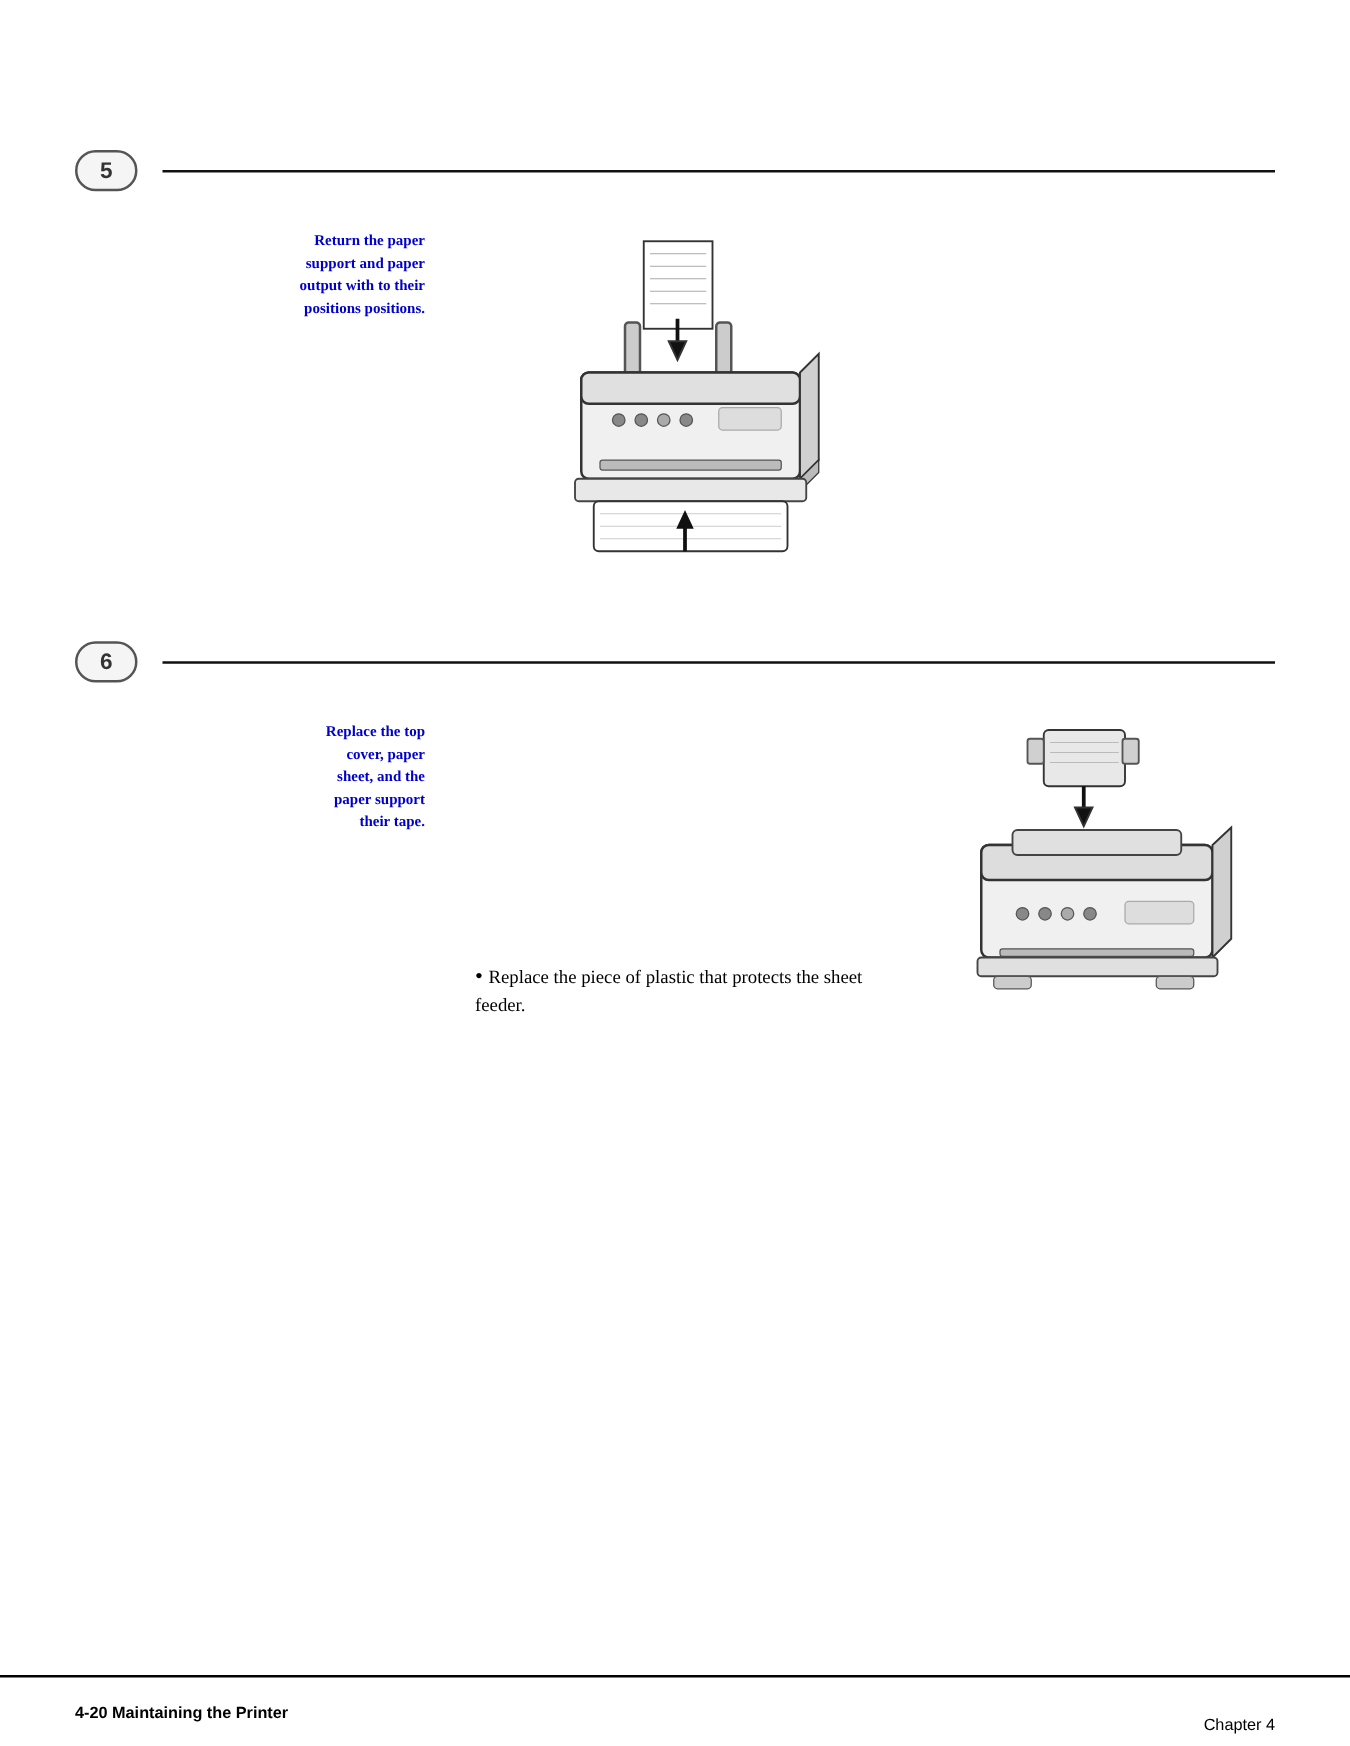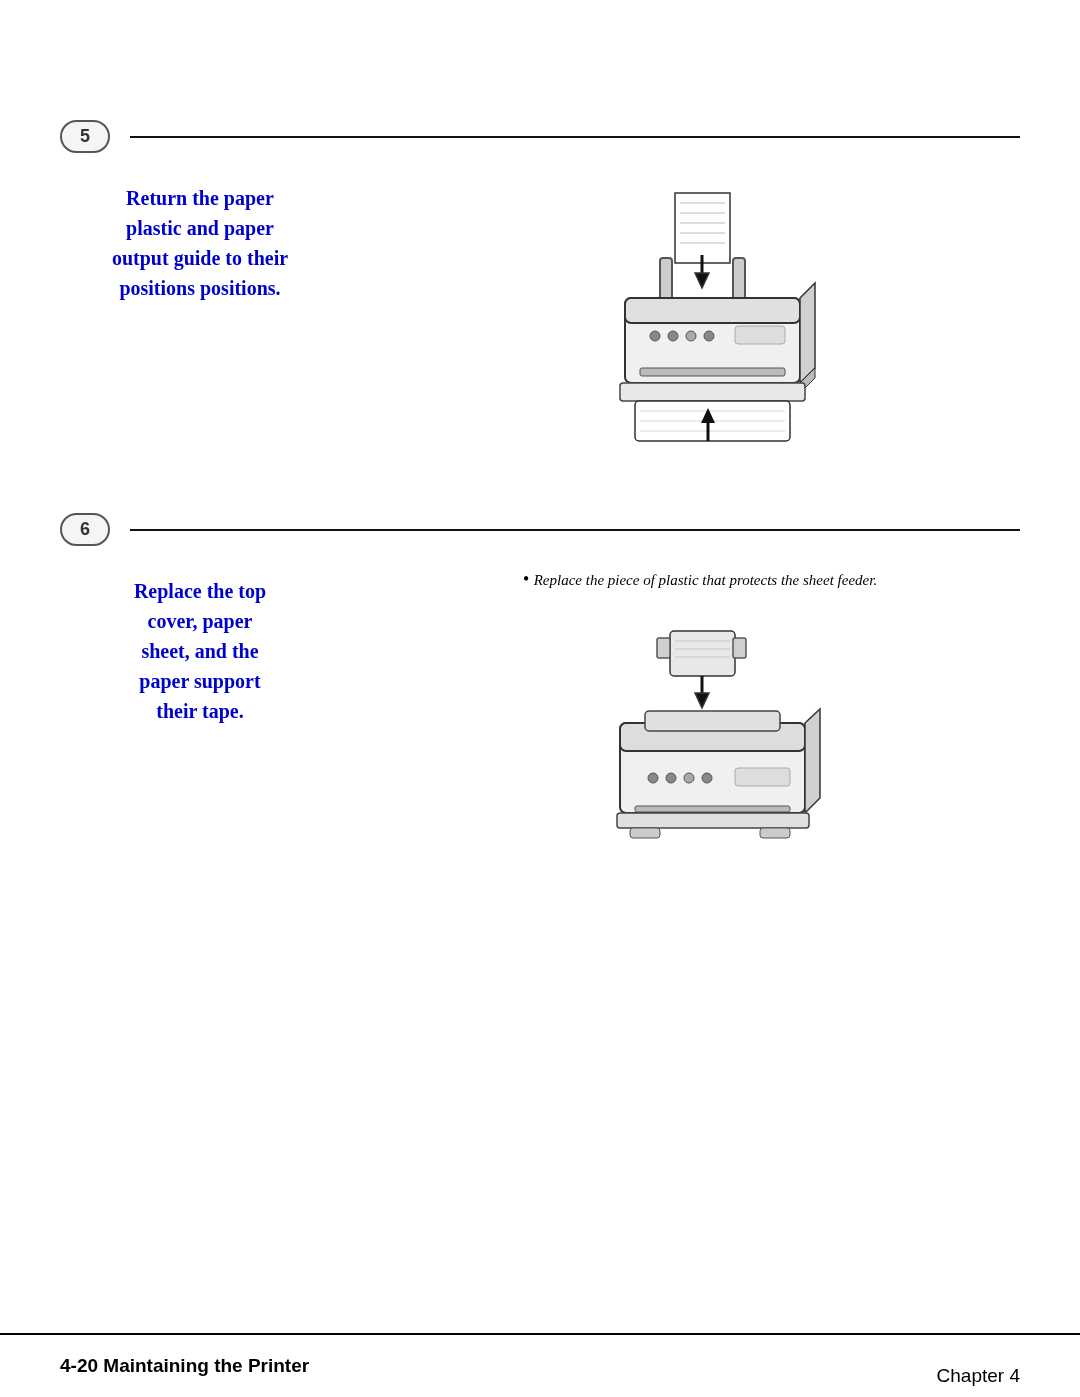--- a/index.html
+++ b/index.html
@@ -59,34 +59,33 @@
     .step-content {
       display: flex;
       flex-direction: row;
       align-items: flex-start;
       gap: 40px;
     }
 
     .step-text {
       width: 280px;
       flex-shrink: 0;
-      text-align: center;
+      text-align: right;
       color: #0000cc;
-      font-size: 20px;
+      font-size: 12px;
       line-height: 1.5;
       font-weight: bold;
       padding-top: 10px;
     }
 
     .step-right {
       flex: 1;
       display: flex;
-      flex-direction: column;
-      align-items: center;
-      font-style: italic;
+      flex-direction: row;
+      align-items: flex-end;
     }
 
     .step-bullet {
       font-size: 15px;
       color: #000;
       margin-bottom: 20px;
       line-height: 1.5;
     }
 
     .step-bullet::before {
@@ -104,21 +103,21 @@
     .footer {
       position: absolute;
       bottom: 0;
       left: 0;
       right: 0;
       border-top: 2px solid #000;
       display: flex;
       justify-content: space-between;
       align-items: center;
       padding: 10px 60px;
-      font-size: 19px;
+      font-size: 13px;
       font-family: Arial, sans-serif;
     }
 
     .footer-left {
       font-weight: bold;
     }
 
     .footer-right {
       font-weight: normal;
       margin-top: 20px;
@@ -146,22 +145,22 @@
 <div class="page">
 
   <div class="step-section section-5">
     <div class="step-header">
       <div class="step-badge">5</div>
       <div class="step-line"></div>
     </div>
     <div class="step-content">
       <div class="step-text">
         <span>Return the paper</span><br>
-        <span>plastic and paper</span><br>
-        <span>output guide to their</span><br>
+        <span>support and paper</span><br>
+        <span>output with to their</span><br>
         <span>positions positions.</span>
       </div>
       <div class="step-right">
         <div class="illustration-container">
 
           <svg width="320" height="280" viewBox="0 0 320 280" class="printer-img">
 
             <g stroke="#333" stroke-width="1.5" fill="none">
 
               <rect x="135" y="10" width="55" height="70" fill="#fff" stroke="#333" stroke-width="1.5"></rect>

